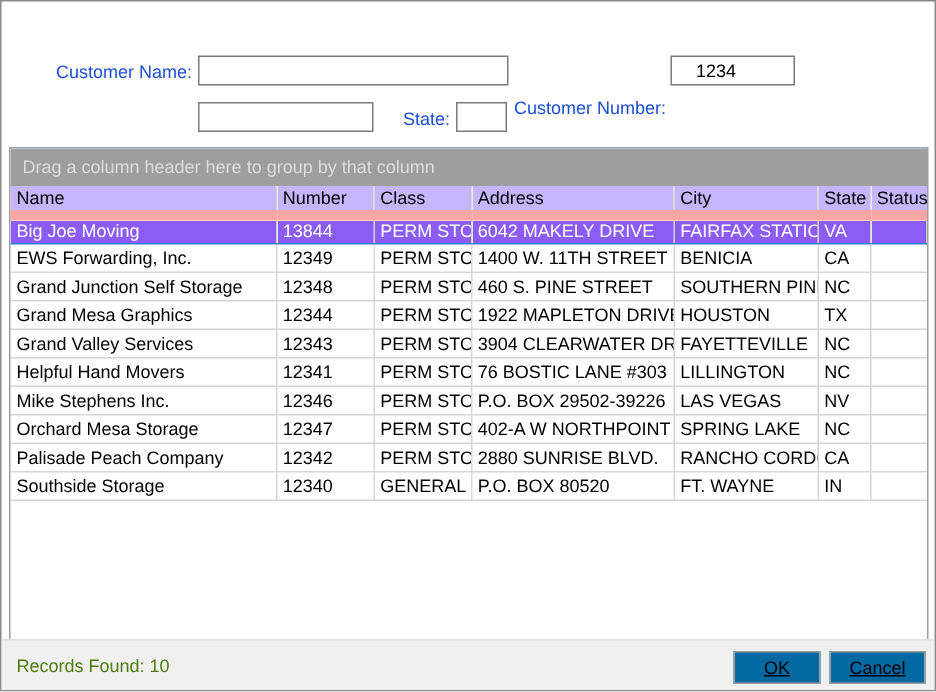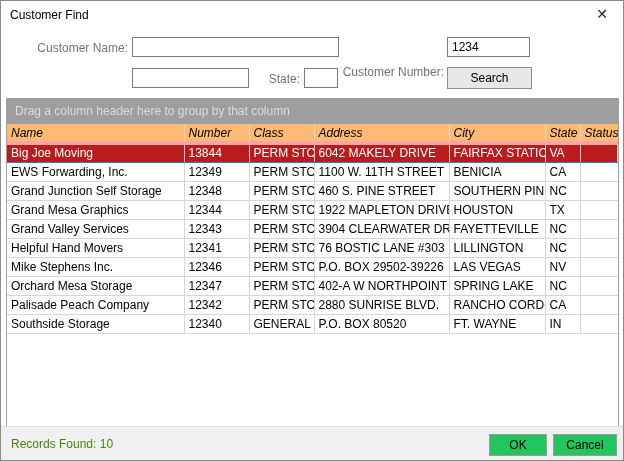--- a/index.html
+++ b/index.html
@@ -41,31 +41,31 @@
     cursor: default;
     background: transparent;
     border: none;
   }
   
   .form-label {
     position: absolute;
     height: 20px;
     line-height: 20px;
     text-align: right;
-    color: #737373;
+    color: #1d4ed8;
     white-space: nowrap;
   }
   .form-input {
     position: absolute;
     height: 20px;
     border: 1px solid #7a7a7a;
     background: #ffffff;
     font-family: "Liberation Sans", "DejaVu Sans", sans-serif;
     font-size: 12px;
-    padding: 0 4px;
+    padding: 0 16px;
     outline: none;
   }
   .lbl-customer-name { left: 0; width: 127px; top: 37px; }
   .inp-customer-name { left: 131px; top: 36px; width: 207px; }
   .lbl-customer-number { left: 336px; width: 107px; top: 37px; margin-top: 24px; }
   .inp-customer-number { left: 446px; top: 36px; width: 83px; }
   .lbl-city { left: 0; width: 127px; top: 68px; }
   .inp-city { left: 131px; top: 67px; width: 117px; }
   .lbl-state { left: 248px; width: 51px; top: 68px; }
   .inp-state { left: 303px; top: 67px; width: 34px; }
@@ -107,30 +107,30 @@
     font-weight: normal;
     text-align: left;
     height: 19px;
     padding: 0 4px;
     border-right: 1px solid #d6d6d6;
     border-bottom: 1px solid #d6d6d6;
     white-space: nowrap;
     overflow: hidden;
   }
   .data-table th:last-child, .data-table td:last-child { border-right: none; }
-  .data-table th { background: #fdba74; border-bottom: 4px solid #fca5a5; font-style: italic; }
+  .data-table th { background: #c4b5fd; border-bottom: 7px solid #fca5a5; }
   .data-table col.c-name   { width: 177px; }
   .data-table col.c-number { width: 65px; }
   .data-table col.c-class  { width: 65px; }
   .data-table col.c-address{ width: 135px; }
   .data-table col.c-city   { width: 96px; }
   .data-table col.c-state  { width: 35px; }
   .data-table col.c-status { width: auto; }
   .data-table tr.selected td {
-    background: #b91c1c;
+    background: #8b5cf6;
     color: #ffffff;
     border-right: 1px solid rgba(0,0,0,0.18);
     border-bottom: 1px solid #2a7fd6;
     border-top: 1px solid #2a7fd6;
   }
   
   .footer {
     position: absolute;
     left: 0; right: 0; bottom: 0;
     height: 34px;
@@ -141,51 +141,47 @@
     position: absolute;
     left: 10px; top: 10px;
     font-size: 12px;
     color: #4d7c0f;
     white-space: nowrap;
   }
   .dlg-btn {
     position: absolute;
     top: 7px;
     height: 22px;
-    background: #22c55e;
+    background: #0369a1;
     border: 1px solid #9c9c9c;
     font-family: "Liberation Sans", "DejaVu Sans", sans-serif;
     font-size: 12px;
     color: #000000;
+    text-decoration: underline;
   }
   .ok-btn { left: 488px; width: 58px; }
   .cancel-btn { left: 552px; width: 64px; }
 </style>
 </head>
 <body>
 
 <div class="window">
 
-  <div class="titlebar">
-    <span class="title-text">Customer Find</span>
-    <button class="close-btn">✕</button>
-  </div>
 
   <span class="form-label lbl-customer-name">Customer Name:</span>
   <input class="form-input inp-customer-name" type="text" value="" style="">
 
   <span class="form-label lbl-customer-number">Customer Number:</span>
   <input class="form-input inp-customer-number" type="text" value="1234" style="">
 
   <input class="form-input inp-city" type="text" value="" style="">
 
   <span class="form-label lbl-state">State:</span>
   <input class="form-input inp-state" type="text" value="" style="">
 
-  <button class="search-btn">Search</button>
 
   <div class="grid">
     <div class="group-bar">Drag a column header here to group by that column</div>
     <table class="data-table">
       <colgroup>
         <col class="c-name">
           <col class="c-number">
           <col class="c-class">
         <col class="c-address">
           <col class="c-city">
@@ -210,21 +206,21 @@
             <td>PERM STORAGE</td>
             <td>6042 MAKELY DRIVE</td>
             <td>FAIRFAX STATION</td>
             <td>VA</td>
             <td></td>
           </tr>
           <tr>
             <td>EWS Forwarding, Inc.</td>
             <td>12349</td>
             <td>PERM STORAGE</td>
-            <td>1100 W. 11TH STREET</td>
+            <td>1400 W. 11TH STREET</td>
             <td>BENICIA</td>
             <td>CA</td>
             <td></td>
           </tr>
           <tr>
             <td>Grand Junction Self Storage</td>
             <td>12348</td>
             <td>PERM STORAGE</td>
             <td>460 S. PINE STREET</td>
             <td>SOUTHERN PINES</td>

